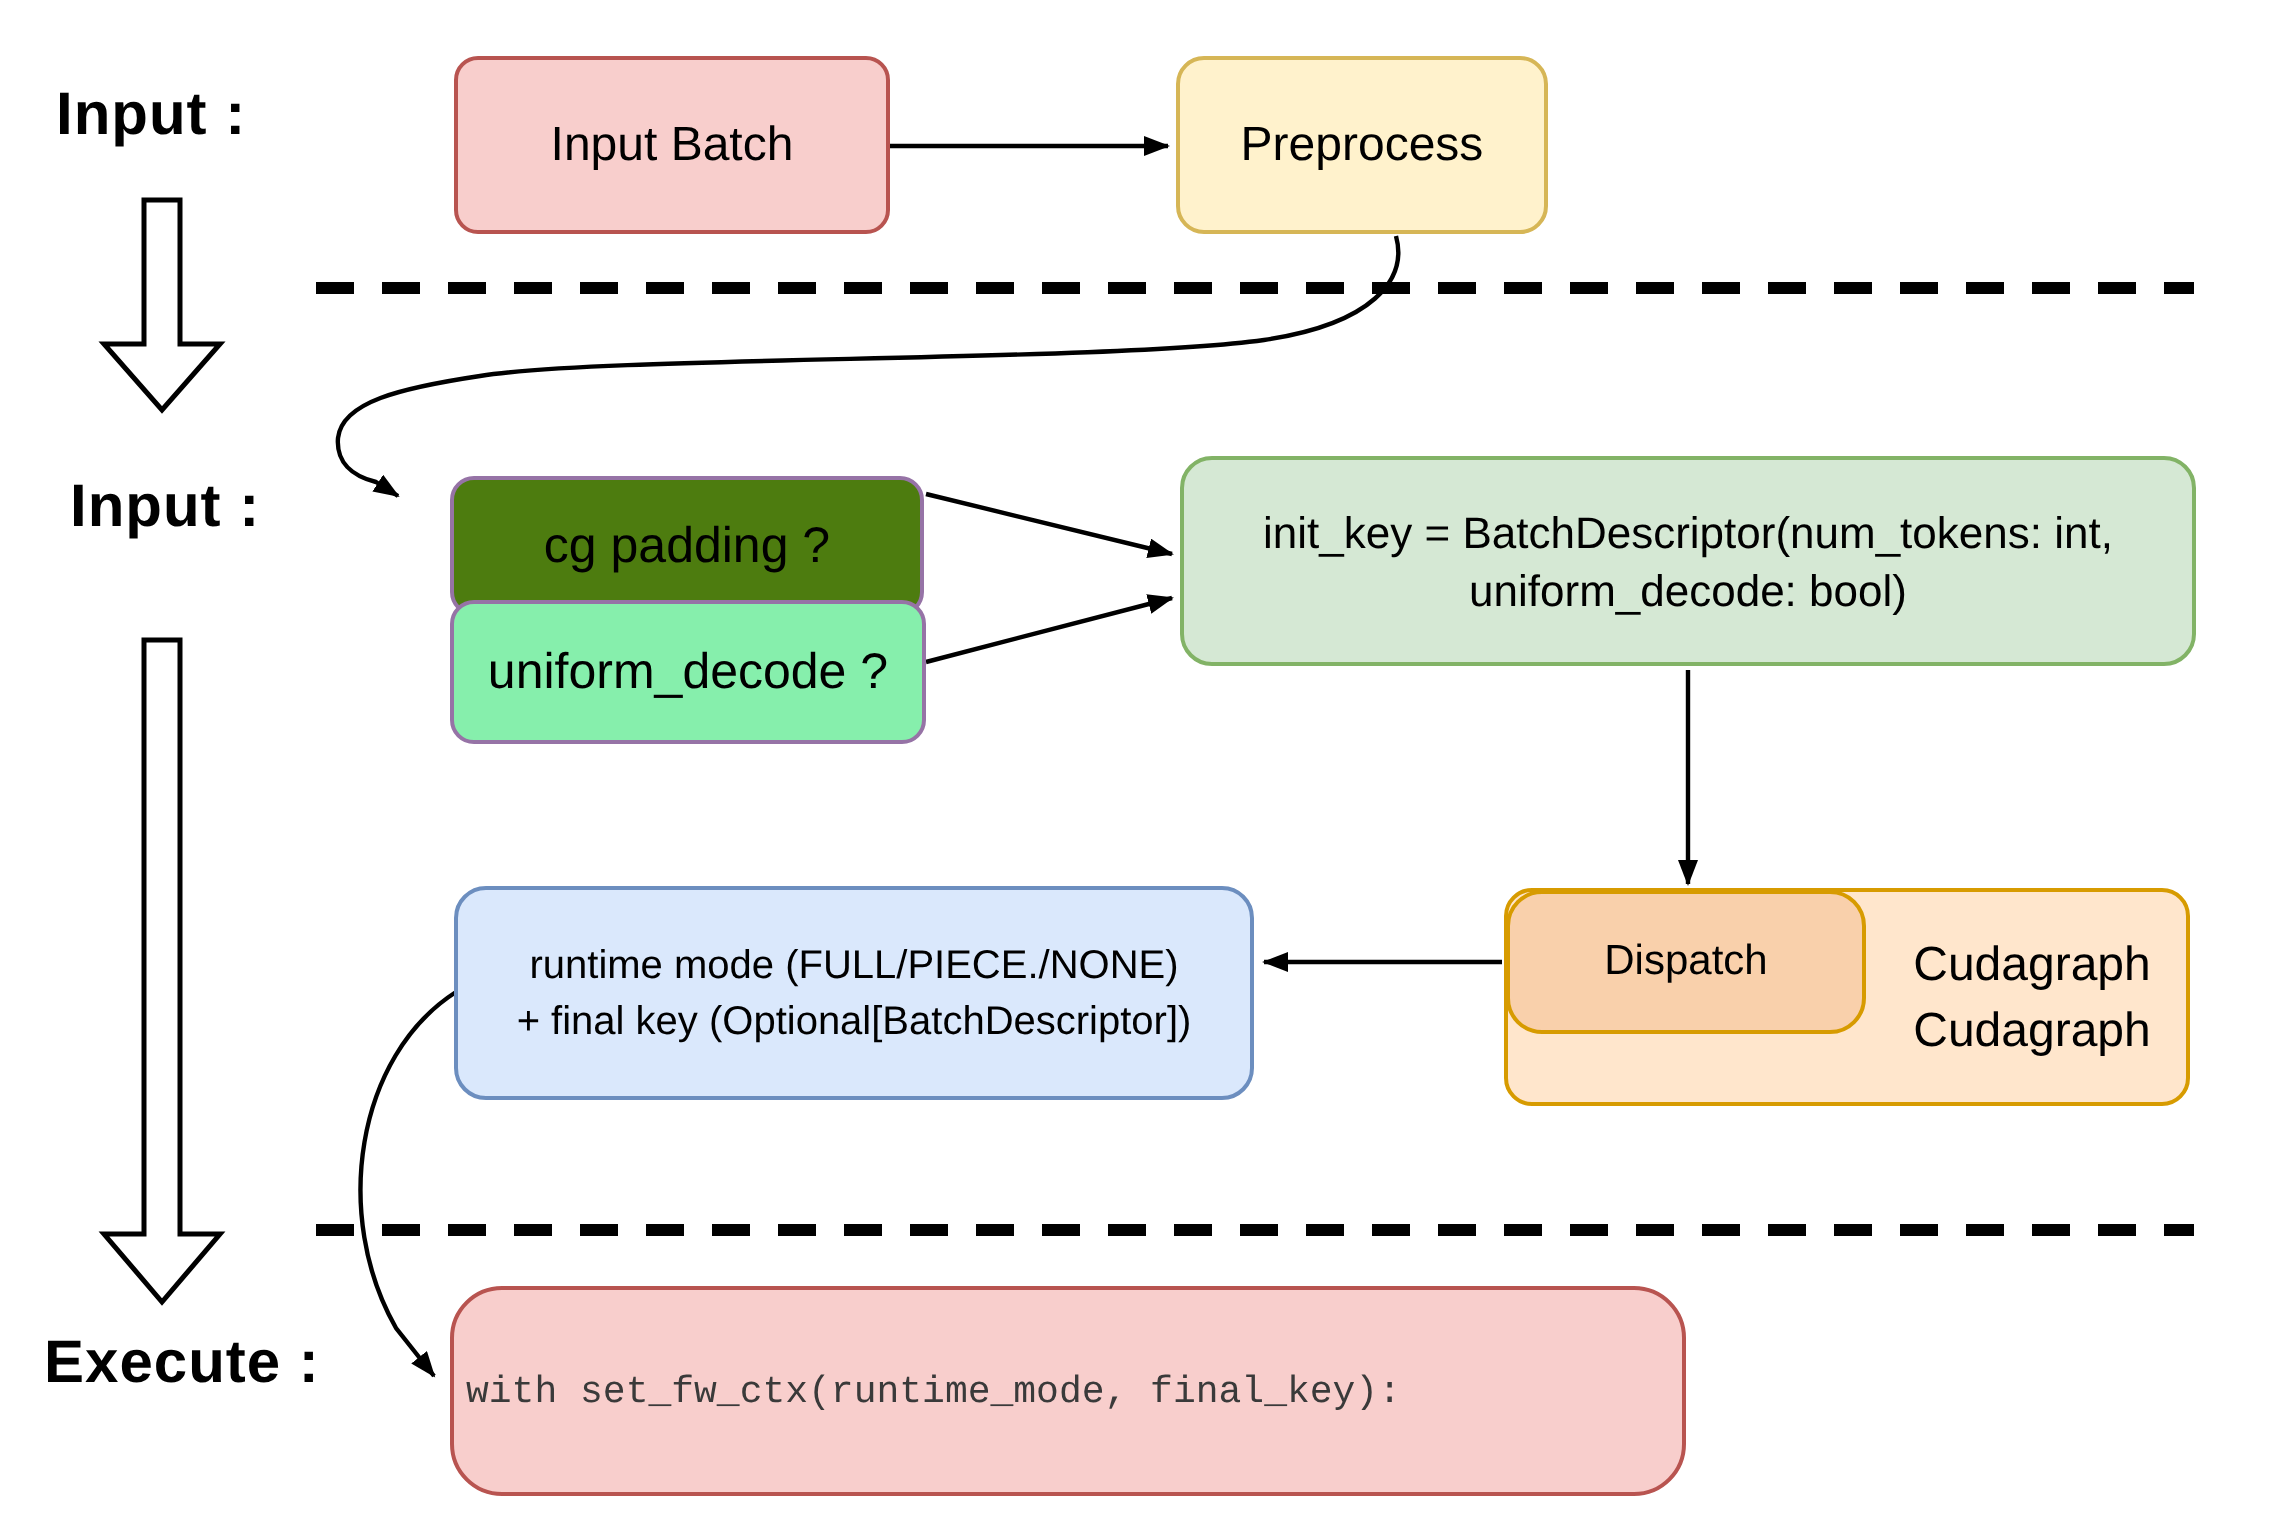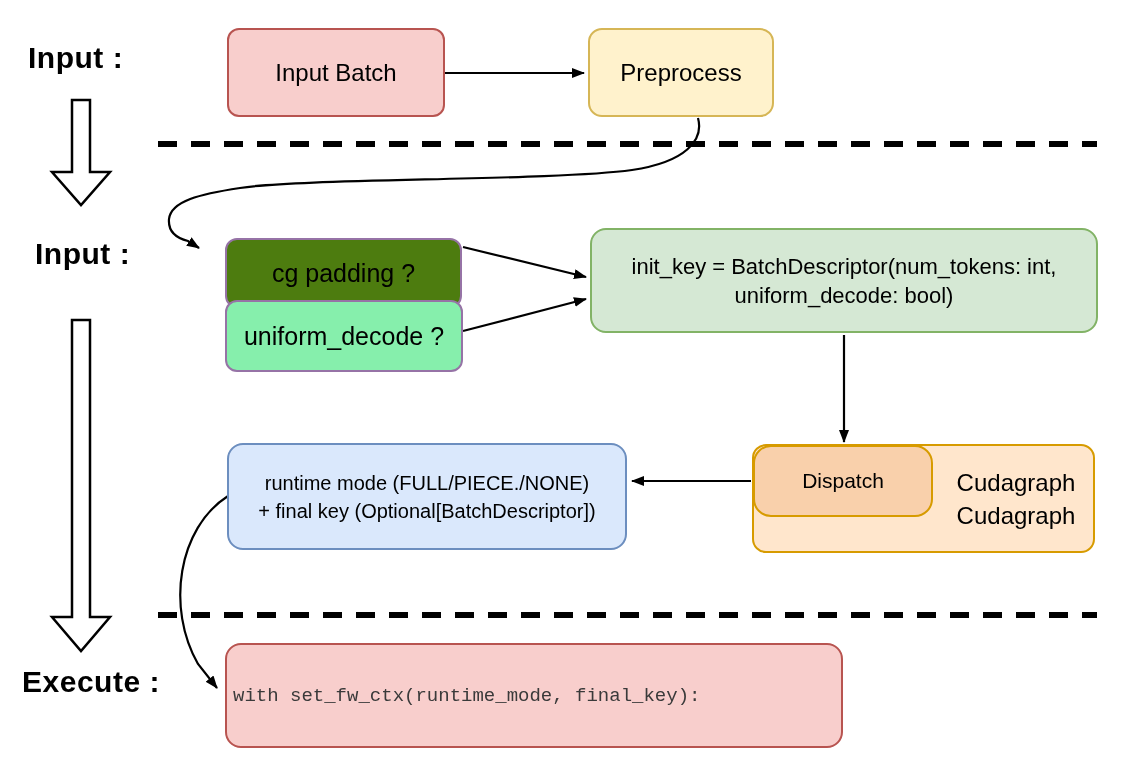--- a/index.html
+++ b/index.html
@@ -21,21 +21,21 @@
   #node-input-batch{left:227px;top:28px;width:218px;height:89px;background:#f8cecc;border-color:#b85450;font-size:24px;}
   #node-preprocess{left:588px;top:28px;width:186px;height:89px;background:#fff2cc;border-color:#d6b656;border-radius:14px;font-size:24px;}
   #node-cg-padding{left:225px;top:210px;width:237px;height:70px;background:#4d7c0f;border-color:#9673a6;font-size:25px;margin-top:28px;}
   #node-uniform-decode{left:225px;top:300px;width:238px;height:72px;background:#86efac;border-color:#9673a6;font-size:25px;}
   #node-init-key{left:590px;top:228px;width:508px;height:105px;background:#d5e8d4;border-color:#82b366;border-radius:16px;font-size:22px;line-height:29px;}
   #node-runtime-mode{left:227px;top:443px;width:400px;height:107px;background:#dae8fc;border-color:#6c8ebf;border-radius:16px;font-size:20px;line-height:28px;}
   #node-cudagraph{left:752px;top:444px;width:343px;height:109px;background:#ffe6cc;border-color:#d79b00;border-radius:14px;justify-content:center;}
   #cudagraph-label{position:absolute;left:181px;top:0;width:162px;height:105px;display:flex;flex-direction:column;align-items:center;justify-content:center;font-size:24px;line-height:33px;}
   #node-dispatch{left:753px;top:445px;width:180px;height:72px;background:#f9d0ab;border-color:#d79b00;border-radius:18px;font-size:21px;}
   #node-execute-code{
-    left:225px;top:643px;width:618px;height:105px;background:#f8cecc;border-color:#b85450;border-radius:16px;
+    left:225px;top:643px;width:618px;height:105px;background:#f8cecc;border-color:#b85450;border-radius:26px;
     font-family:"Liberation Mono",monospace;font-size:19px;line-height:30px;color:#3a3a3a;
     align-items:flex-start;text-align:left;padding-left:6px;white-space:pre;
   }
 </style>
 </head>
 <body>
 
 <div id="canvas">
 
   <svg id="connector-layer" viewBox="0 0 1142 770" xmlns="http://www.w3.org/2000/svg">

